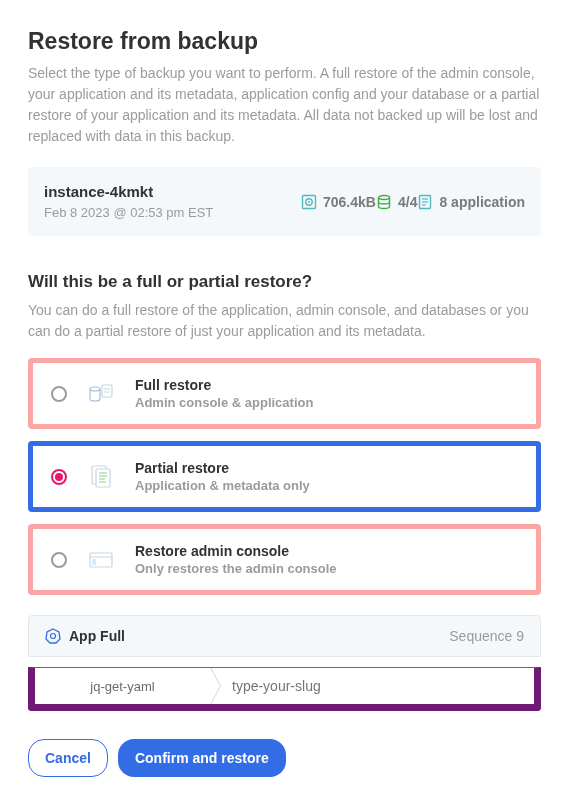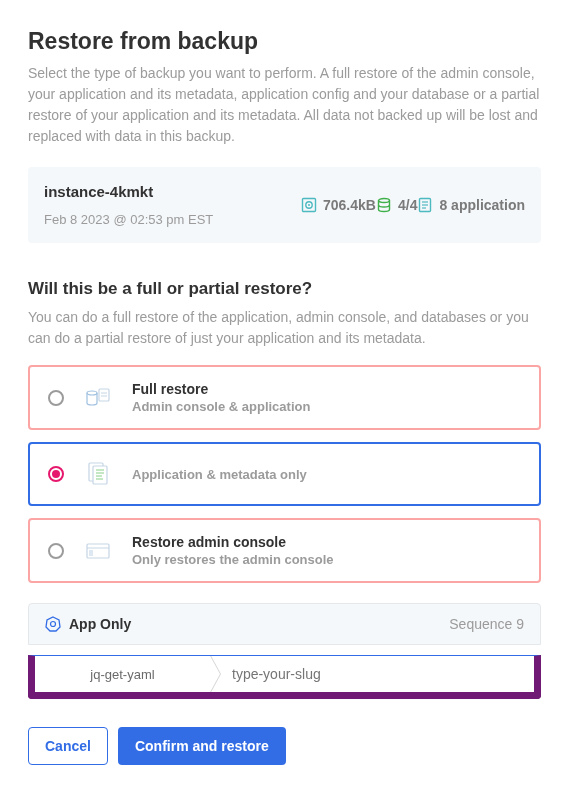--- a/index.html
+++ b/index.html
@@ -29,21 +29,21 @@
       display: flex;
       align-items: center;
       gap: 20px;
       margin-bottom: 28px;
     }
     .backup-left { flex: 1; }
     .backup-name {
       font-size: 15px;
       font-weight: 700;
       color: #323232;
-      margin-bottom: 12px;
+      margin-bottom: 5px;
     }
     .backup-date {
       font-size: 13px;
       color: #9b9b9b;
     }
     .backup-stats {
       display: flex;
       align-items: center;
     }
     .stat {
@@ -63,21 +63,21 @@
       margin-top: 36px;
     }
     .section-desc {
       font-size: 14px;
       color: #9b9b9b;
       line-height: 1.5;
       margin-bottom: 16px;
     }
     .option-list { display: flex; flex-direction: column; gap: 12px; margin-bottom: 20px; }
     .option {
-      border: 2px solid #fca5a5;
+      border: 5px solid #fca5a5;
       border-radius: 4px;
       padding: 14px 18px;
       display: flex;
       align-items: center;
       gap: 18px;
       cursor: pointer;
     }
     .option.selected { border-color: #326de6; }
     .radio {
       width: 16px;
@@ -181,21 +181,21 @@
       padding: 0 22px;
       font-size: 14px;
       color: #323232;
       outline: none;
     }
     .actions { display: flex; gap: 10px; }
     .btn {
       padding: 10px 16px;
       font-size: 14px;
       font-weight: 600;
-      border-radius: 4px;
+      border-radius: 16px;
       cursor: pointer;
       border: 1px solid transparent;
     }
     .btn-secondary {
       background: #fff;
       color: #326de6;
       border-color: #326de6;
     }
     .btn-primary {
       background: #326de6;
@@ -269,20 +269,21 @@
       <svg width="30" height="30" viewBox="0 0 30 30">
           <rect x="6" y="4" width="14" height="18" rx="1" fill="#fff" stroke="#c5d5e5" stroke-width="1.2"></rect>
           <rect x="10" y="7" width="14" height="18" rx="1" fill="#fff" stroke="#c5d5e5" stroke-width="1.2"></rect>
           <line x1="13" y1="11" x2="21" y2="11" stroke="#8ad088"></line>
           <line x1="13" y1="14" x2="21" y2="14" stroke="#8ad088"></line>
           <line x1="13" y1="17" x2="19" y2="17" stroke="#8ad088"></line>
           <line x1="13" y1="20" x2="20" y2="20" stroke="#8ad088"></line>
         </svg>
     </div>
     <div class="option-text">
+      <div class="option-title">Partial restore</div>
       <div class="option-sub">Application &amp; metadata only</div>
     </div>
   </div>
 
   <div class="option">
     <div class="radio"></div>
     <div class="option-icon">
       <svg width="30" height="30" viewBox="0 0 30 30">
           <rect x="4" y="8" width="22" height="14" rx="1" fill="none" stroke="#c5d5e5" stroke-width="1.2"></rect>
           <line x1="4" y1="12" x2="26" y2="12" stroke="#c5d5e5"></line>
@@ -295,21 +296,21 @@
     </div>
   </div>
 </div>
 
 <div class="app-header">
   <div class="app-header-left">
     <svg width="16" height="16" viewBox="0 0 16 16">
         <polygon points="8,1 14,4 15,11 11,15 5,15 1,11 2,4" fill="none" stroke="#326de6" stroke-width="1.3"></polygon>
         <circle cx="8" cy="8" r="2.5" fill="none" stroke="#326de6" stroke-width="1.2"></circle>
       </svg>
-    <span class="app-name">App Only</span>
+    <span class="app-name">App Full</span>
   </div>
   <span class="sequence">Sequence 9</span>
 </div>
 
 <div class="slug-row">
   <div class="slug-label">jq-get-yaml</div>
   <input class="slug-input" type="text" placeholder="type-your-slug" style="">
 </div>
 
 <div class="actions">

